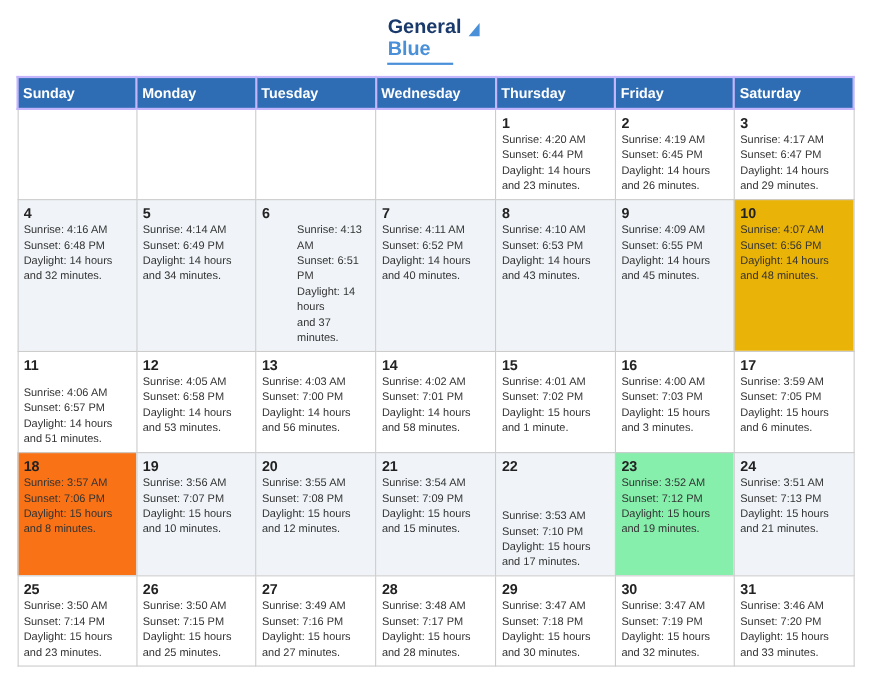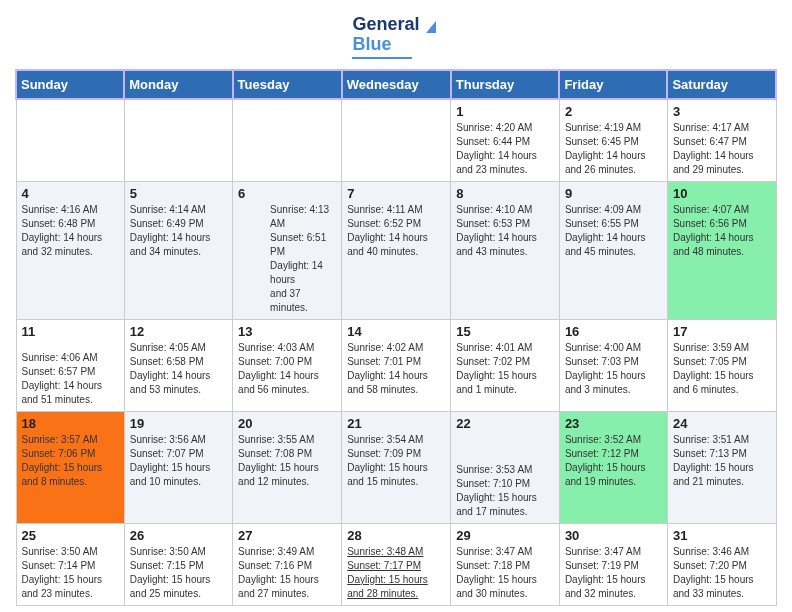--- a/index.html
+++ b/index.html
@@ -185,21 +185,21 @@
 Daylight: 14 hours
 and 43 minutes.</div>
         </td>
         <td style="background: rgb(240, 244, 248);">
           <span class="day-number">9</span>
           <div class="day-info" style="white-space: pre-line;">Sunrise: 4:09 AM
 Sunset: 6:55 PM
 Daylight: 14 hours
 and 45 minutes.</div>
         </td>
-        <td style="background: #86efac;">
+        <td style="background: #eab308;">
           <span class="day-number">10</span>
           <div class="day-info" style="white-space: pre-line;">Sunrise: 4:07 AM
 Sunset: 6:56 PM
 Daylight: 14 hours
 and 48 minutes.</div>
         </td>
       </tr>
       <tr>
         <td>
           <span class="day-number">11</span>
@@ -319,21 +319,21 @@
         </td>
         <td>
           <span class="day-number">27</span>
           <div class="day-info" style="white-space: pre-line;">Sunrise: 3:49 AM
 Sunset: 7:16 PM
 Daylight: 15 hours
 and 27 minutes.</div>
         </td>
         <td>
           <span class="day-number">28</span>
-          <div class="day-info" style="white-space: pre-line; text-decoration: underline;">Sunrise: 3:48 AM
+          <div class="day-info" style="white-space: pre-line;">Sunrise: 3:48 AM
 Sunset: 7:17 PM
 Daylight: 15 hours
 and 28 minutes.</div>
         </td>
         <td>
           <span class="day-number">29</span>
           <div class="day-info" style="white-space: pre-line;">Sunrise: 3:47 AM
 Sunset: 7:18 PM
 Daylight: 15 hours
 and 30 minutes.</div>

